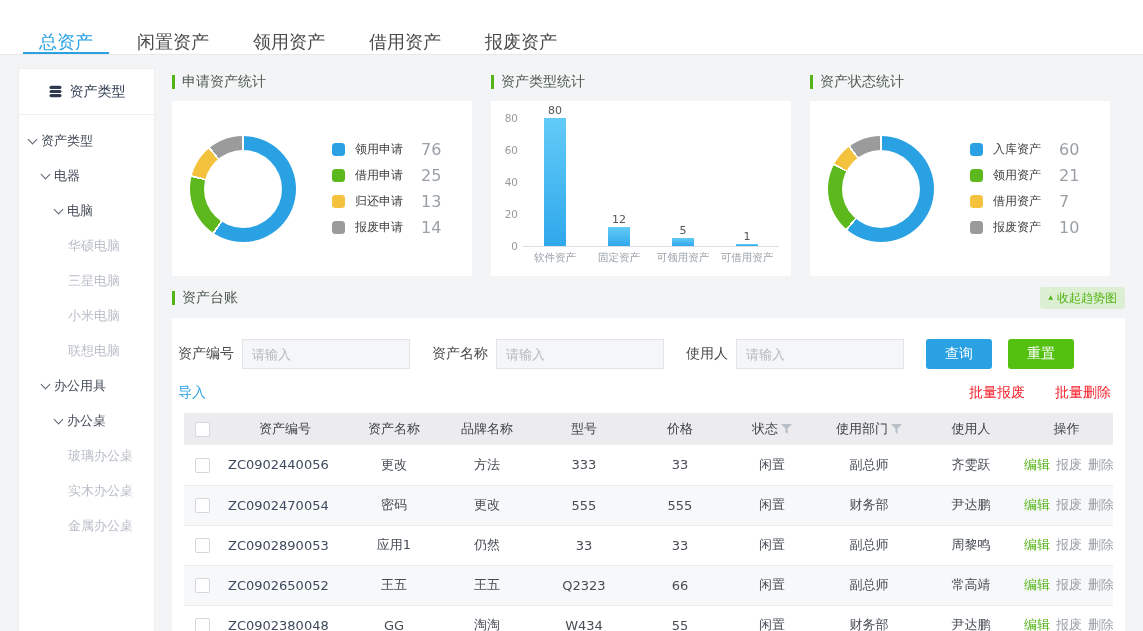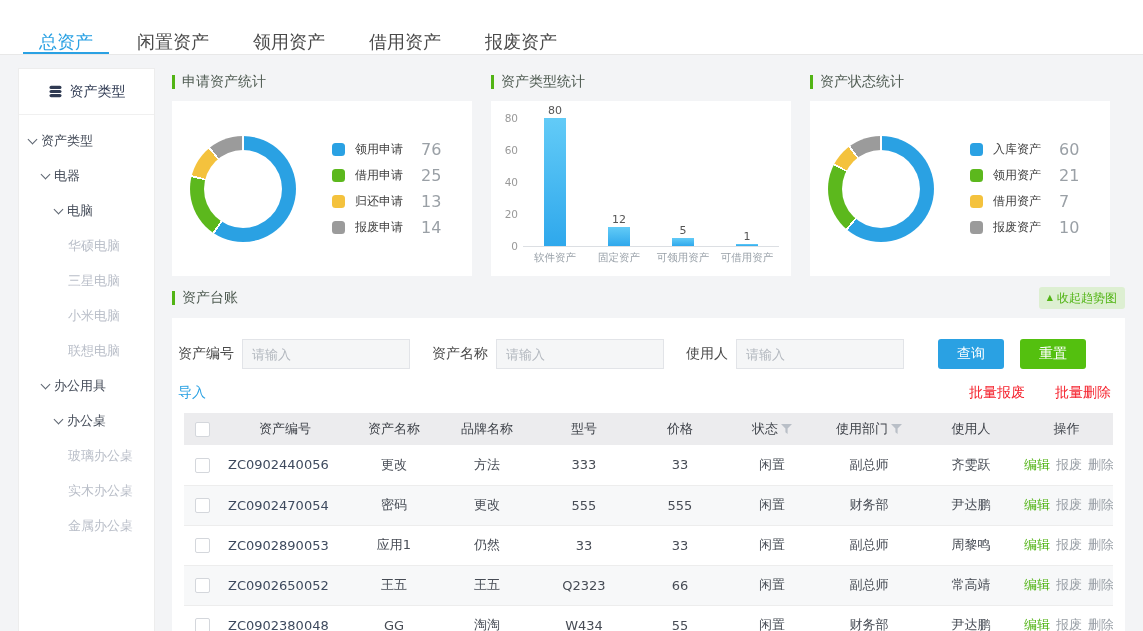--- a/index.html
+++ b/index.html
@@ -44,31 +44,31 @@
   .yaxis{position:relative;width:24px;height:128px;flex:none;}
   .ytick{position:absolute;right:5px;font-size:10.5px;color:#999;transform:translateY(50%);}
   .plot{position:relative;height:128px;flex:1;border-bottom:1px solid #dcdfe3;display:flex;}
   .bar-slot{flex:1;display:flex;flex-direction:column;justify-content:flex-end;align-items:center;}
   .bar-value{font-size:11px;color:#555;margin-bottom:1px;}
   .bar{width:22px;background:linear-gradient(180deg,#62cbf7,#2fa8ec);flex:none;}
   .bc-cats{display:flex;margin-left:24px;}
   .bar-cat{flex:1;text-align:center;font-size:10.5px;color:#98a0a8;padding-top:4px;white-space:nowrap;}
 
   
-  #ledger-title-row{position:absolute;top:219px;left:0;width:953px;display:flex;align-items:center;}
+  #ledger-title-row{position:absolute;top:219px;left:0;width:953px;display:flex;align-items:center;font-family:Liberation Mono, monospace;}
   #collapse-btn{margin-left:auto;height:22px;background:#ddefd2;color:#52b415;font-size:12px;display:flex;align-items:center;gap:4px;padding:0 8px;border-radius:3px;cursor:pointer;}
   .collapse-arrow{font-size:8px;line-height:1;}
   #ledger-card{position:absolute;top:250px;left:0;width:953px;bottom:0;background:#fff;}
   .search-row{display:flex;align-items:center;padding:21px 0 0 6px;}
   .filter-group{display:flex;align-items:center;margin-right:22px;}
   .filter-label{font-size:14px;color:#4a4a4a;margin-right:8px;white-space:nowrap;}
   .filter-input{width:168px;height:30px;background:#f5f6f7;border:1px solid #e2e4e8;font-size:13px;color:#333;padding:0 9px;box-sizing:border-box;outline:none;font-family:inherit;}
   .filter-input::placeholder{color:#b3b8bf;}
   .btn{width:66px;height:30px;border:none;border-radius:3px;color:#fff;font-size:14px;cursor:pointer;font-family:inherit;}
-  #search-btn{background:#2aa1e3;margin-left:12px;}
+  #search-btn{background:#2aa1e3;}
   #reset-btn{background:#54c00f;margin-left:16px;}
   .toolbar-row{display:flex;align-items:flex-end;padding:15px 14px 0 6px;}
   #import-link{font-size:14px;color:#2aa1e3;cursor:pointer;}
   .spacer{flex:1;}
   .danger-link{font-size:14px;color:#f5222d;cursor:pointer;}
   #batch-scrap{margin-right:30px;}
 
   
   .table-wrap{margin:11px 12px 0 12px;}
   table{width:100%;border-collapse:collapse;table-layout:fixed;}

